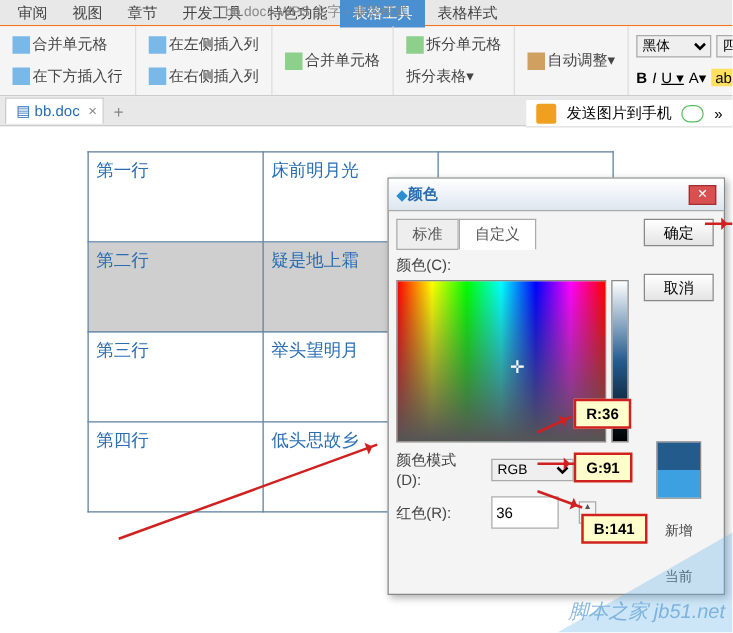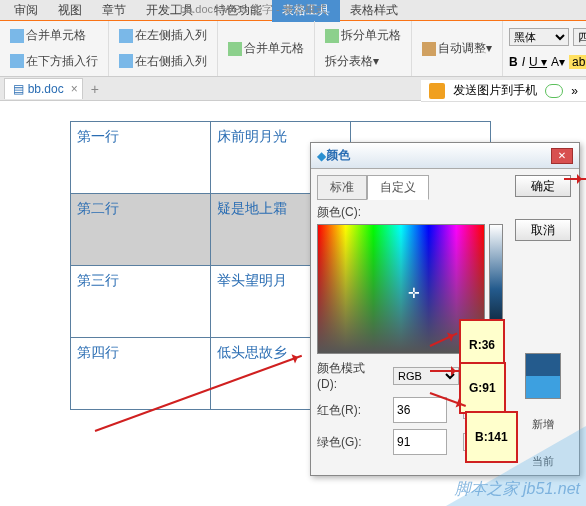--- a/index.html
+++ b/index.html
@@ -41,21 +41,21 @@
 .field{display:flex;align-items:center;margin-top:6px;gap:16px}
 .field label{width:60px;color:#444}
 .field input{width:54px;border:1px solid #aaa;height:18px;padding:12px 3px}
 .spin{width:14px;height:18px;border:1px solid #aaa;display:flex;flex-direction:column}
 .spin div{flex:1;font-size:7px;text-align:center;line-height:7px;color:#555}
 .dlg-right{width:60px;display:flex;flex-direction:column;align-items:center;gap:22px}
 .dlg-right button{width:56px;height:22px;border:1px solid #888;background:linear-gradient(#fff,#e4e4e4)}
 .swatch{width:36px;height:46px;border:1px solid #888;margin-top:90px;display:flex;flex-direction:column}
 .swatch .new{flex:1;background:#245b8d}
 .swatch .cur{flex:1;background:#3da0e0}
-.callout{position:absolute;border:2px solid #d02020;background:#ffffcc;padding:17px 8px;font-weight:bold;color:#000}
+.callout{position:absolute;border:2px solid #d02020;background:#ffffcc;padding:3px 8px;font-weight:bold;color:#000}
 .arrow{position:absolute;background:#d02020;height:2px;transform-origin:left center}
 .arrow::after{content:"";position:absolute;right:-1px;top:-4px;border:5px solid transparent;border-left-color:#d02020}
 .watermark{position:absolute;right:6px;bottom:6px;color:#6aa6d8;font-size:16px;font-style:italic;opacity:.8}
 .corner{position:absolute;right:0;bottom:0;width:0;height:0;border-left:140px solid transparent;border-bottom:80px solid #6eb8e8;opacity:.35}
 </style>
 </head>
 <body>
 
 <div class="title-bar">bb.doc - WPS 文字 - 兼容模式</div>
 
@@ -195,28 +195,20 @@
         <select class="fake" style="width:66px"><option>RGB</option></select>
       </div>
       <div class="field">
         <label>红色(R):</label>
         <input value="36" style="">
         <div class="spin">
             <div>▲</div>
             <div>▼</div>
           </div>
       </div>
-      <div class="field">
-        <label>绿色(G):</label>
-        <input value="91" style="">
-        <div class="spin">
-            <div>▲</div>
-            <div>▼</div>
-          </div>
-      </div>
     </div>
     <div class="dlg-right">
       <button>确定</button>
       <button>取消</button>
       <div class="swatch">
         <div class="new"></div>
         <div class="cur"></div>
       </div>
       <div style="font-size:11px;color:#444;margin-top:-4px">新增</div>
       <div style="font-size:11px;color:#444">当前</div>

